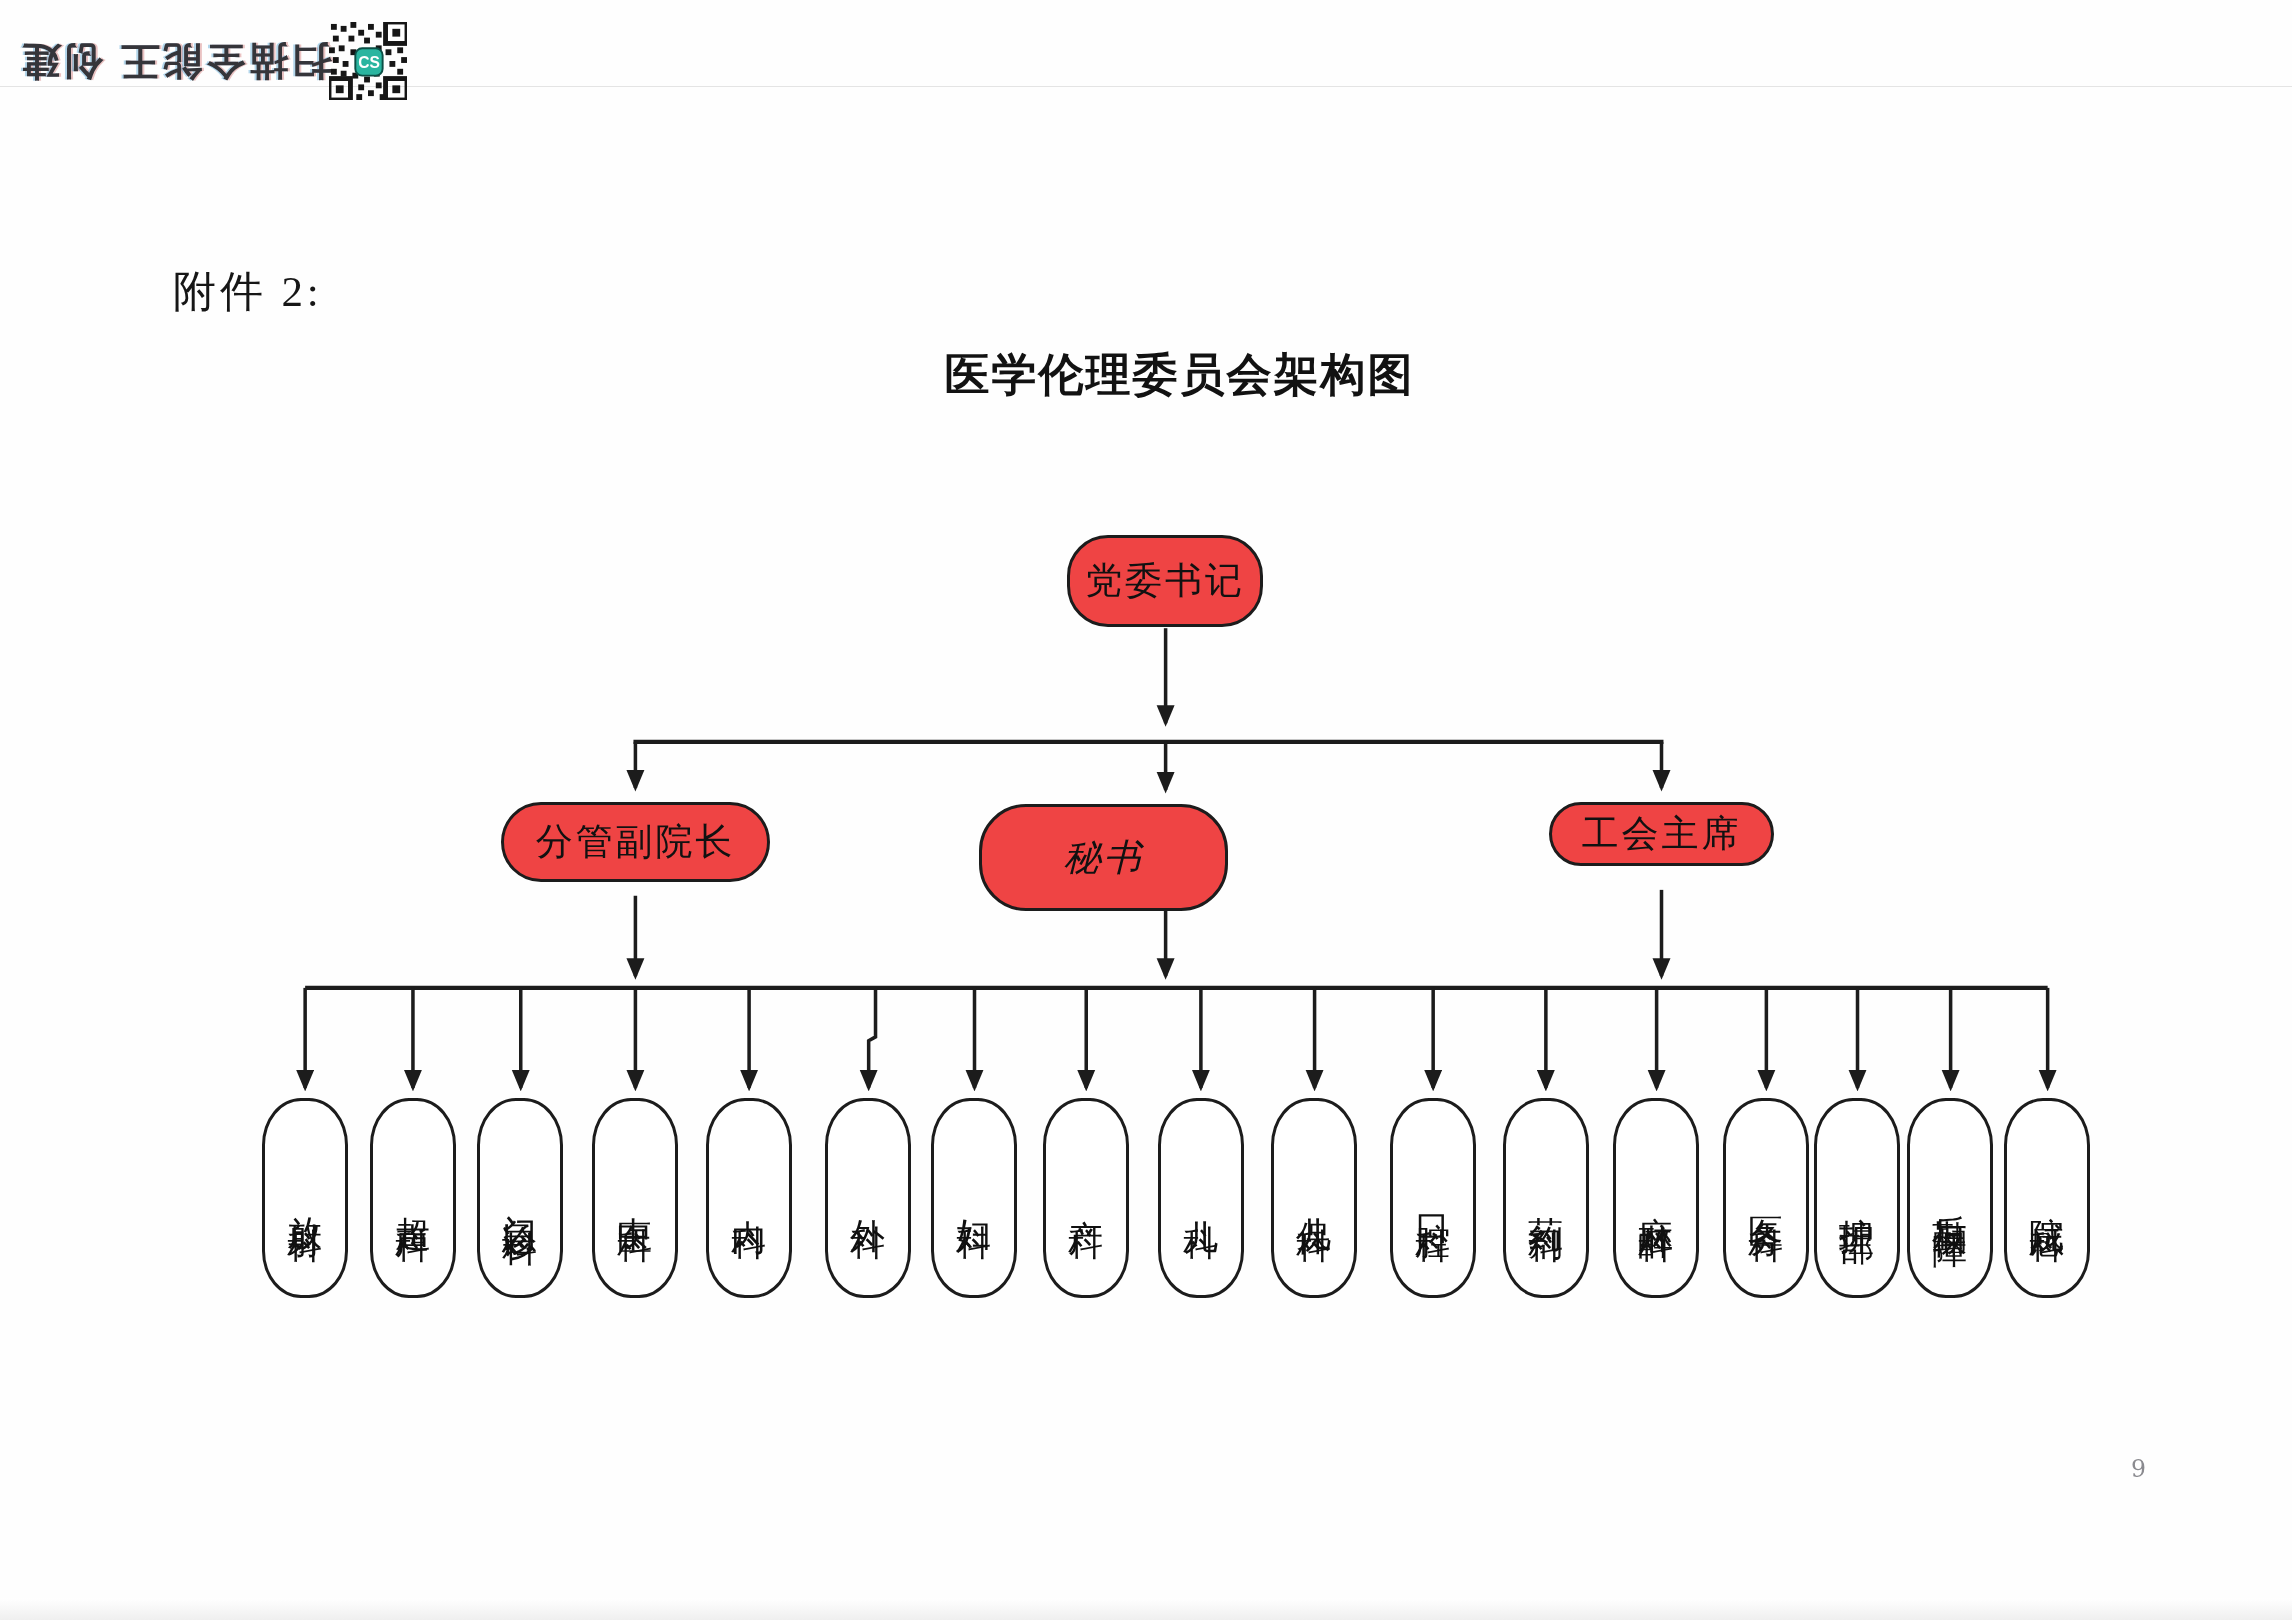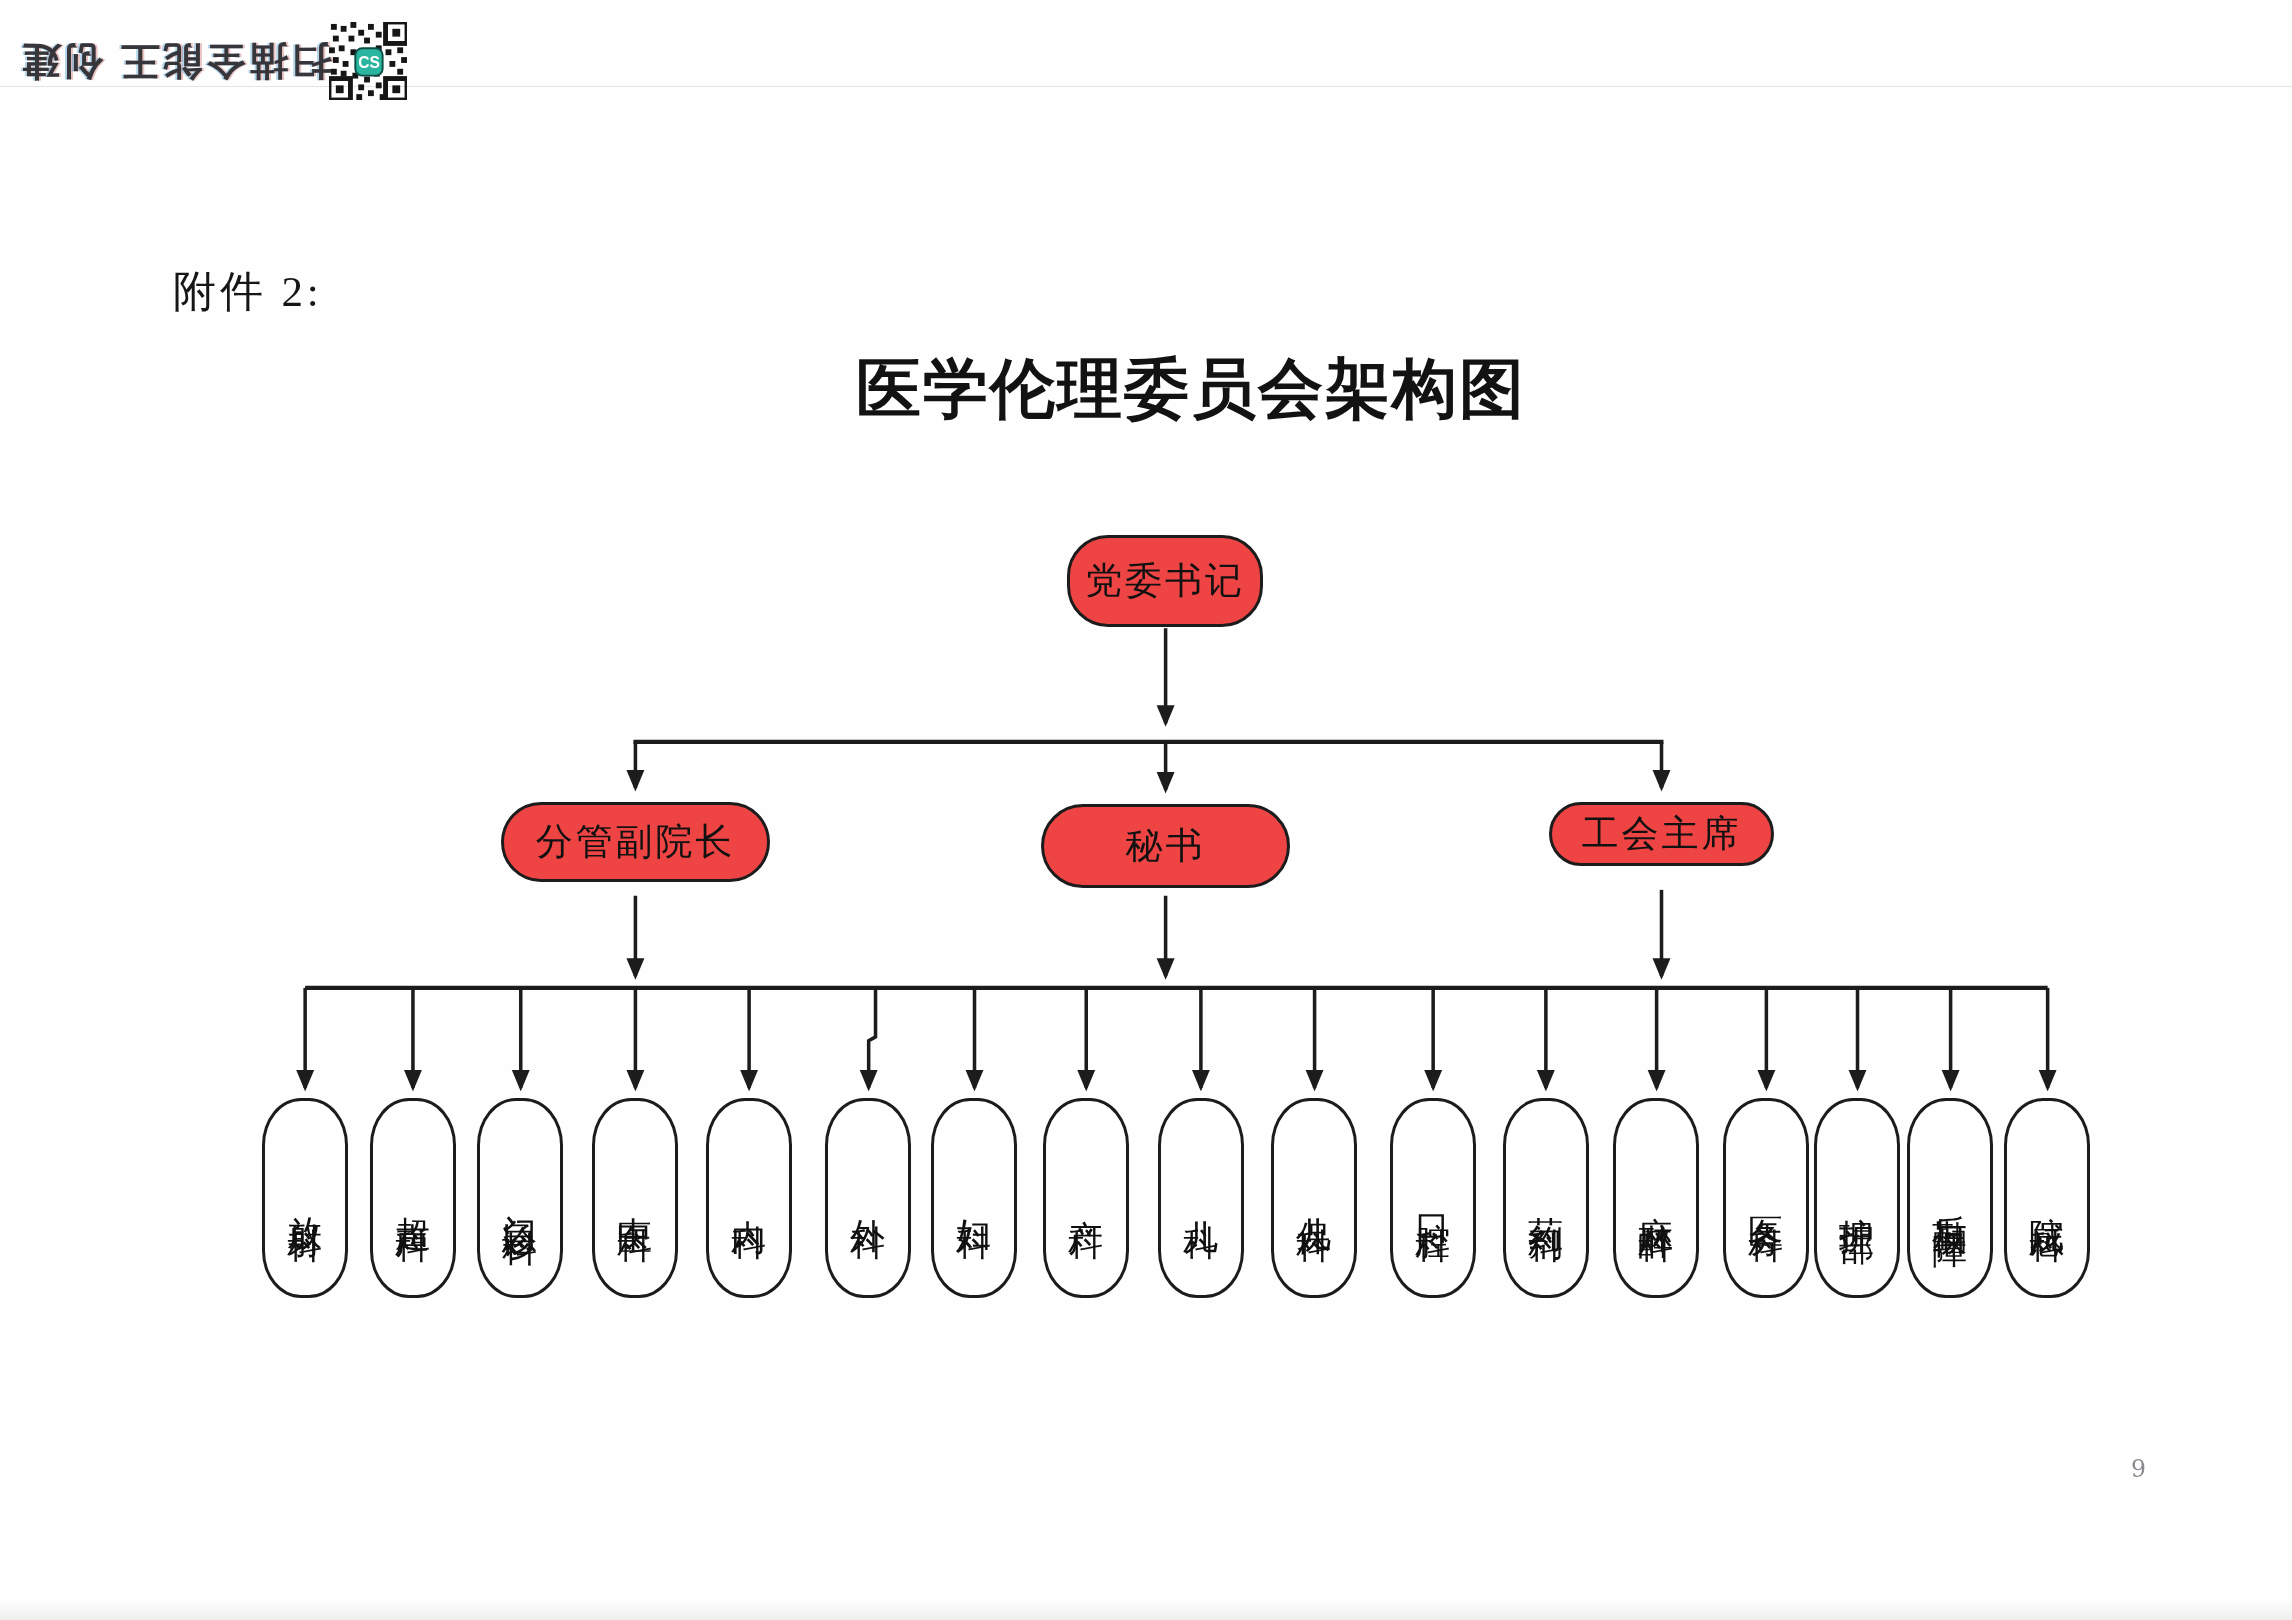--- a/index.html
+++ b/index.html
@@ -22,37 +22,37 @@
   .qr{position:absolute;left:329px;top:21.6px;width:78px;height:78px;}
   
   .attachment-label{
     position:absolute;left:173px;top:263px;
     font-family:"Liberation Serif","DejaVu Serif",serif;
     font-size:43px;color:#161616;letter-spacing:3.9px;
   }
   .diagram-title{
     position:absolute;left:856px;top:345px;width:647px;text-align:center;
     font-family:"Liberation Serif","DejaVu Serif",serif;
-    font-size:65px;font-weight:bold;color:#121212;letter-spacing:2px;white-space:nowrap;
+    font-size:45px;font-weight:bold;color:#121212;letter-spacing:2px;white-space:nowrap;
   }
   .page-number{
     position:absolute;left:2131px;top:1455px;
     font-size:23.5px;color:#8a8a8f;font-family:"DejaVu Serif",serif;
   }
   
   .connectors{position:absolute;left:0;top:0;width:2293px;height:1620px;}
   
   .org-box{
     position:absolute;background:#ef4444;border:3.9px solid #1c1c1c;
     display:flex;align-items:center;justify-content:center;
     font-size:37px;letter-spacing:2.9px;color:#111;box-sizing:border-box;white-space:nowrap;
   }
   .root-box{left:1067px;top:535px;width:196px;height:92px;border-radius:41px;}
   .lvl2-deputy{left:501px;top:802px;width:269px;height:80px;border-radius:47px;}
-  .lvl2-secretary{left:1041px;top:804px;width:249px;height:84px;border-radius:47px;}
+  .lvl2-secretary{left:979px;top:804px;width:249px;height:107px;border-radius:47px;font-style:italic;}
   .lvl2-union{left:1549px;top:802px;width:225px;height:64px;border-radius:43px;}
   .dept{
     position:absolute;top:1098px;width:86px;height:200px;
     background:#fff;border:3.9px solid #1c1c1c;border-radius:39px / 47px;
     display:flex;align-items:center;justify-content:center;box-sizing:border-box;
   }
   .dept span{
     writing-mode:vertical-rl;text-orientation:upright;
     font-size:35px;letter-spacing:5.9px;color:#101010;line-height:1;
   }

